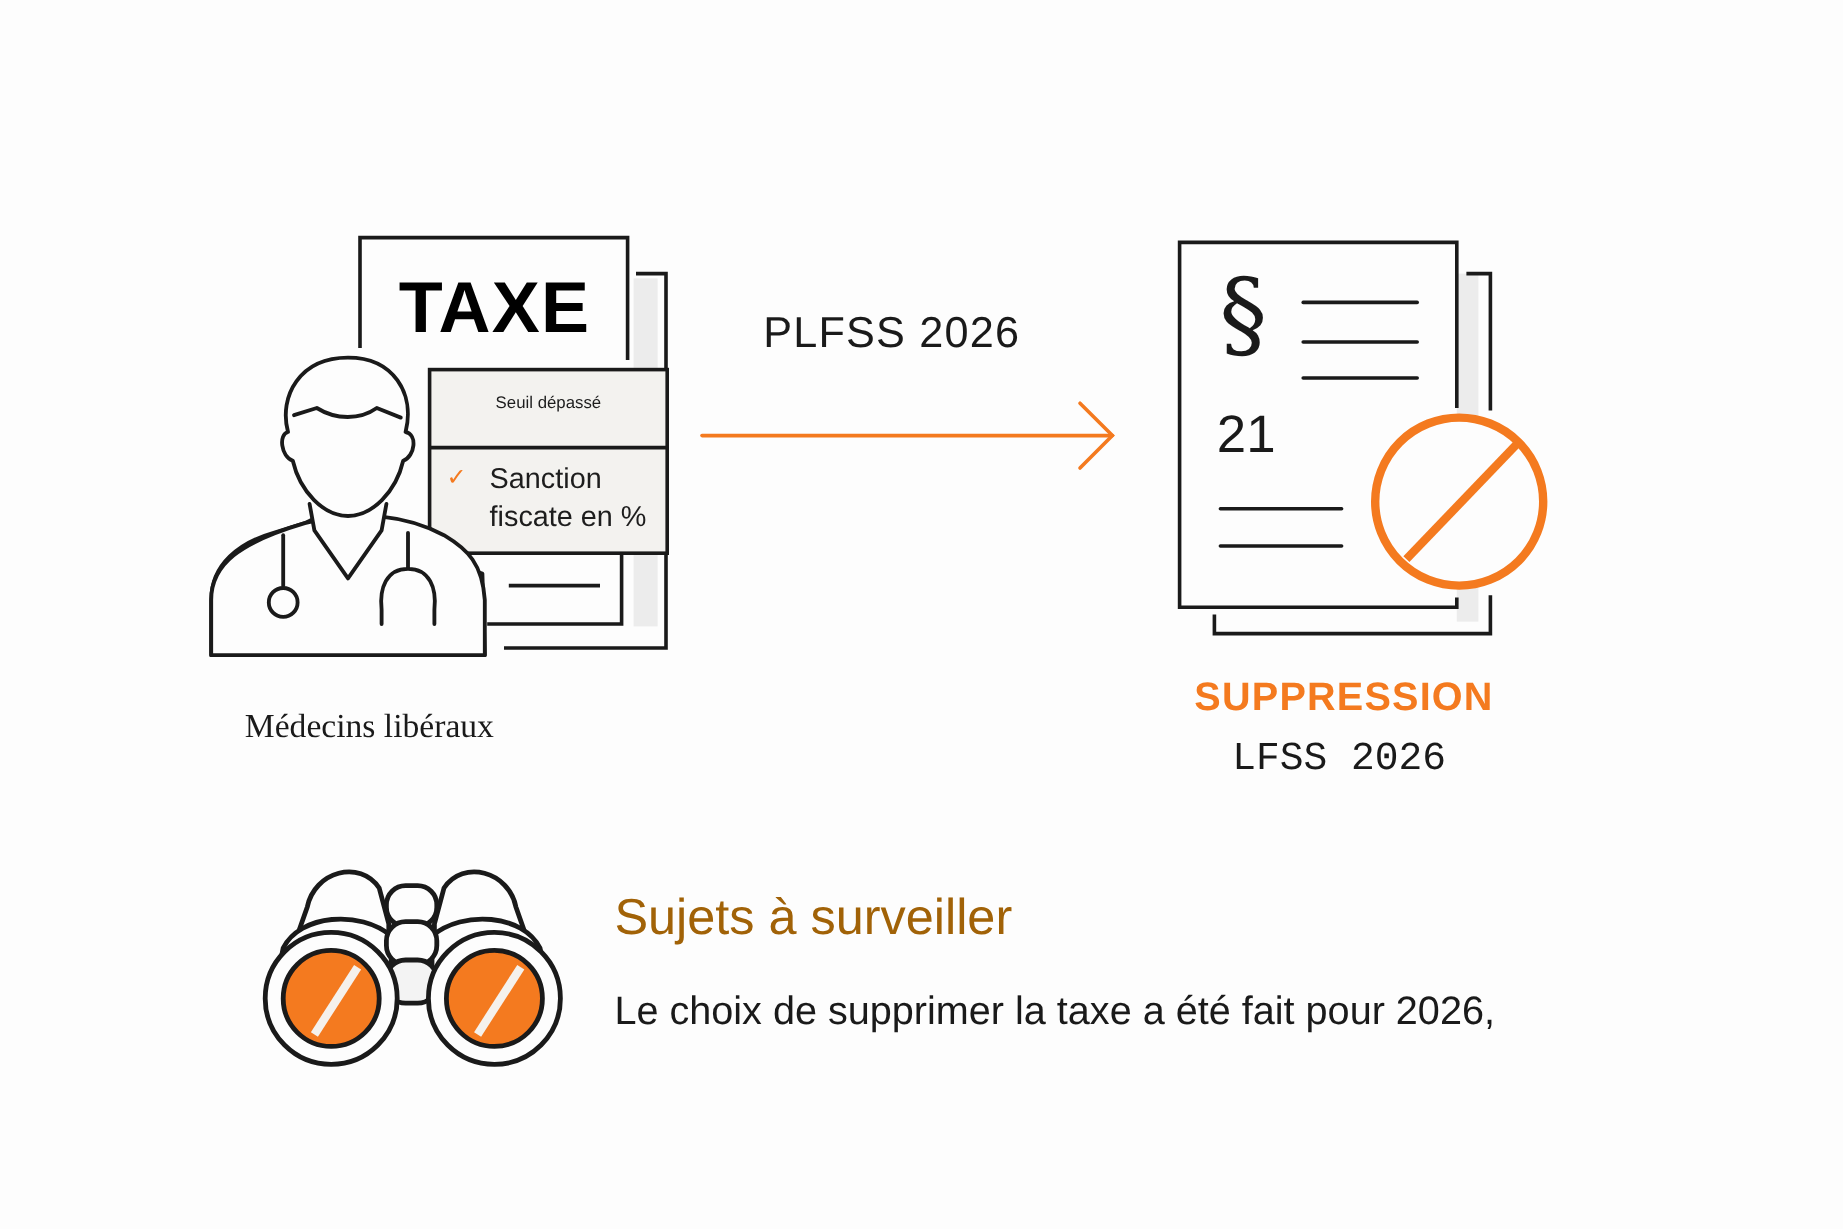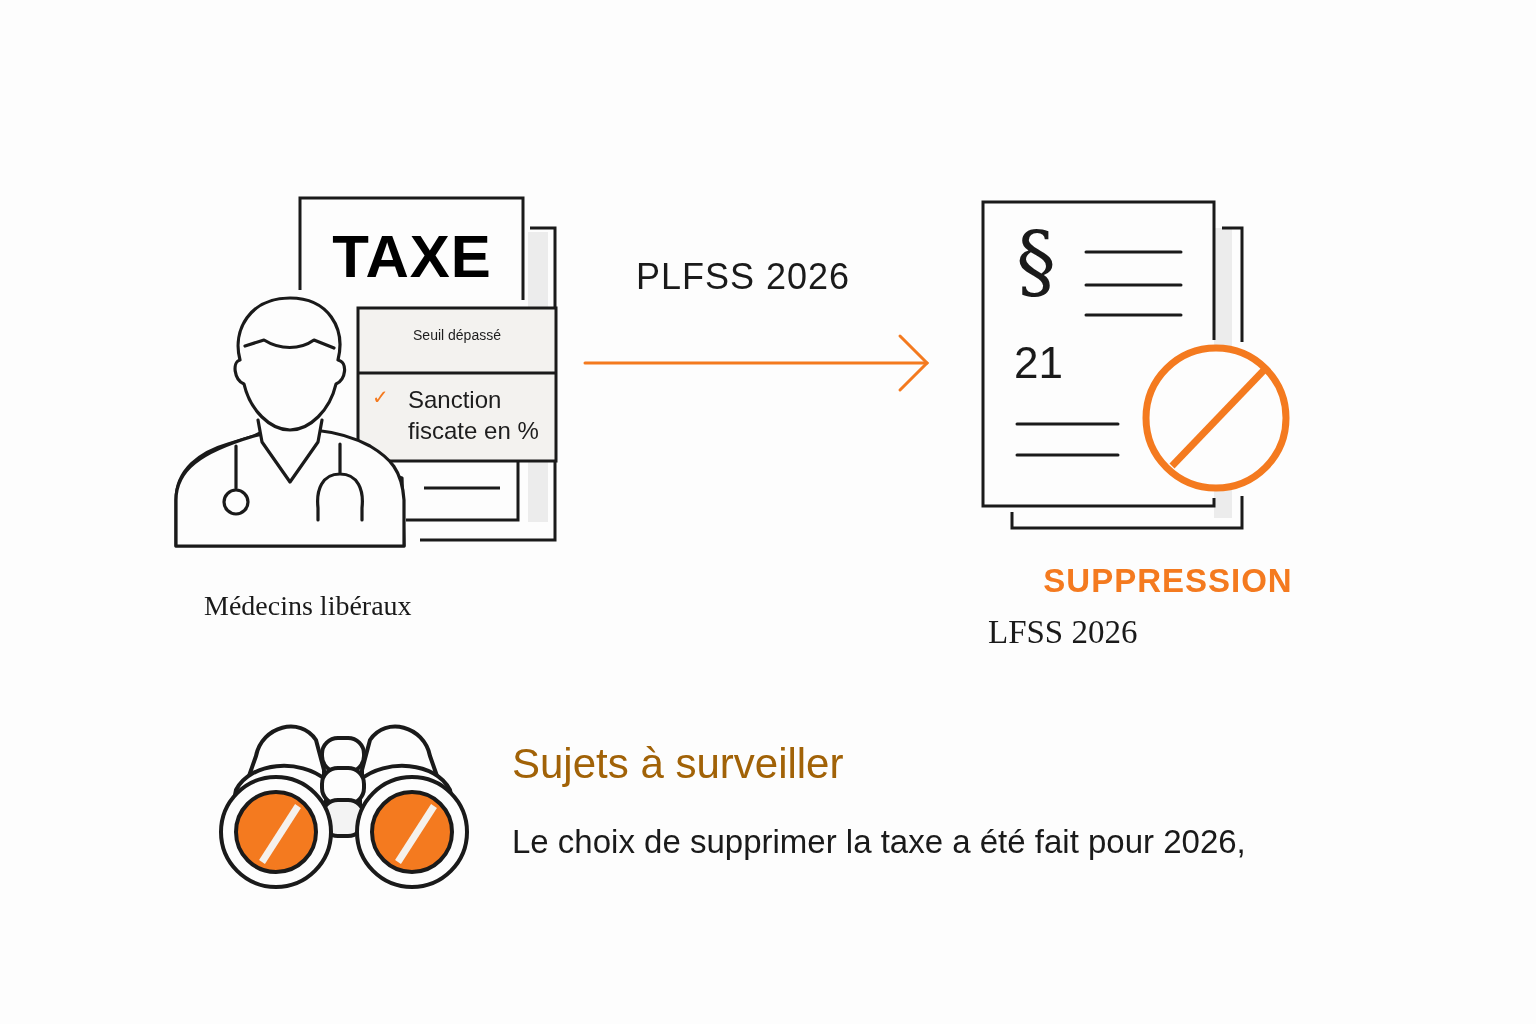--- a/index.html
+++ b/index.html
@@ -15,23 +15,23 @@
     left: 300px; top: 222px; width: 224px; text-align: center;
     font-size: 60px; font-weight: bold; color: #000000; letter-spacing: 1px;
     font-family: "Liberation Sans", sans-serif;
   }
   .card-label { font-size: 14px; color: #1d1d1d; font-family: "Liberation Sans", sans-serif; }
   .seuil { left: 358px; top: 327px; width: 198px; text-align: center; }
   .sanction { left: 408px; top: 384px; line-height: 31px; font-size: 24px; }
   .check { left: 372px; top: 385px; font-size: 20px; color: #f47a1f; font-weight: bold; }
   .plfss { left: 636px; top: 256px; font-size: 36px; letter-spacing: 1px; font-family: "Liberation Sans", sans-serif; }
   .medecins { left: 204px; top: 590px; font-size: 28px; font-family: Liberation Serif, serif; }
-  .suppression { left: 1036px; top: 562px; width: 264px; text-align: center;
+  .suppression { left: 988px; top: 562px; width: 264px; text-align: center;
     font-size: 33px; font-weight: bold; color: #f47a1f; letter-spacing: 1px; font-family: "Liberation Sans", sans-serif; }
-  .lfss { left: 988px; top: 614px; width: 256px; font-size: 33px; font-family: Liberation Serif, serif; }
+  .lfss { left: 988px; top: 614px; width: 256px; text-align: center; font-size: 33px; font-family: Liberation Mono, monospace; }
   .num26 { left: 1014px; top: 338px; font-size: 44px; font-family: "Liberation Sans", sans-serif; }
   .section { left: 1016px; top: 222px; font-size: 80px; font-family: "DejaVu Serif", serif; line-height: 1; }
   .watch-title { left: 512px; top: 740px; font-size: 42px; font-family: "Liberation Sans", sans-serif; color: #a16207; }
   .watch-body { left: 512px; top: 814px; font-size: 33px; line-height: 55px; font-family: "Liberation Sans", sans-serif; color: #1a1a1a; }
   .watch-body b { font-weight: bold; }
 </style>
 </head>
 <body>
 
 <svg width="1536" height="1024" style="left:0;top:0">

